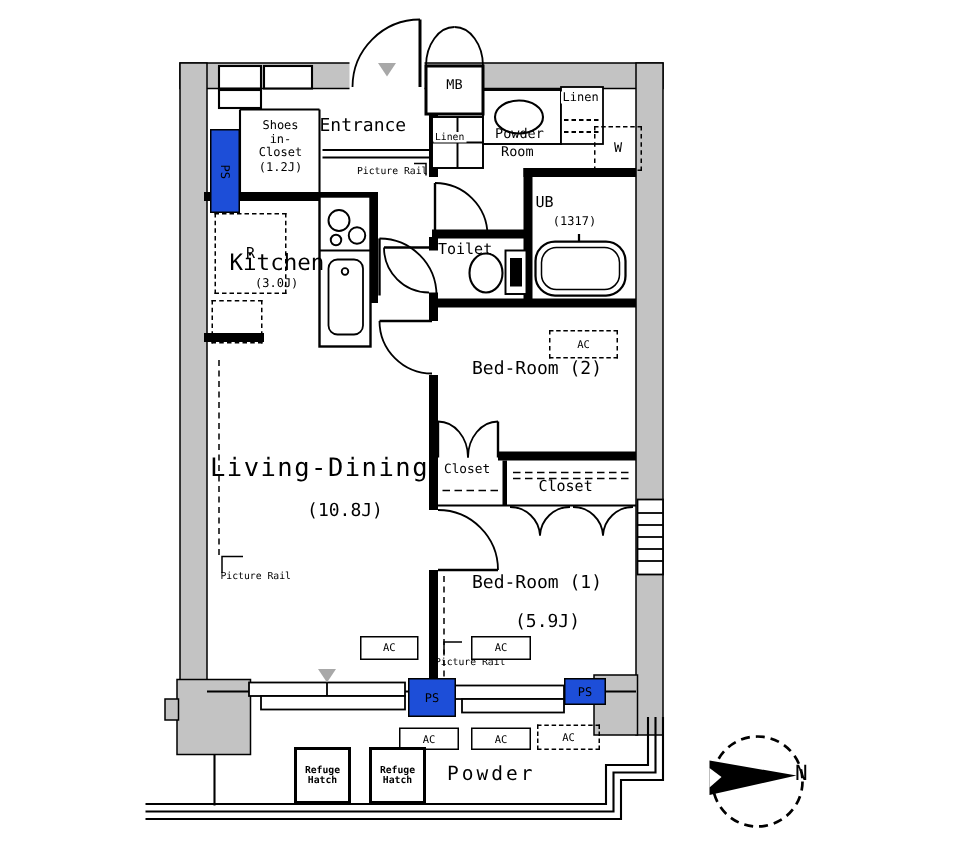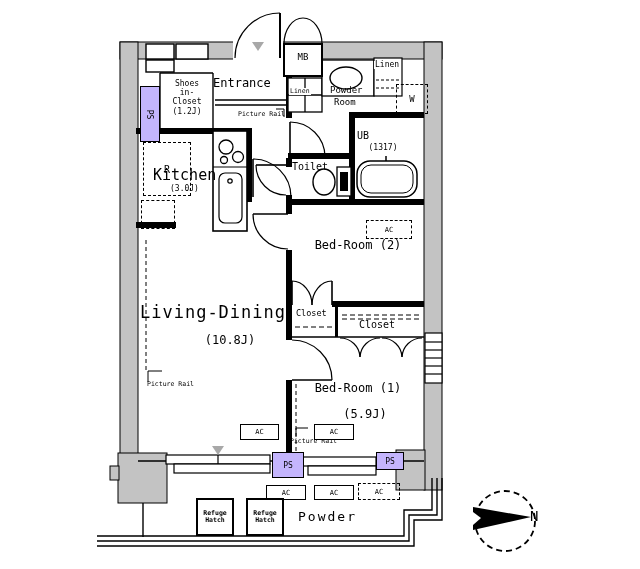--- a/index.html
+++ b/index.html
@@ -7,21 +7,21 @@
          font-family:"DejaVu Sans Mono","Liberation Mono",monospace;color:#000;overflow:hidden;}
   .stage svg{position:absolute;left:0;top:0;}
   .lbl{position:absolute;white-space:nowrap;line-height:1.05;}
   .tiny{font-size:6.5px;}
   .small{font-size:8px;}
   .mid{font-size:10px;}
   .room{font-size:12px;}
   .big{font-size:17px;letter-spacing:1px;}
   .dashedbox{position:absolute;border:1px dashed #000;display:flex;align-items:center;justify-content:center;font-size:7px;background:transparent;}
   .solidbox{position:absolute;border:1px solid #000;display:flex;align-items:center;justify-content:center;font-size:7px;background:#fff;}
-  .psbox{position:absolute;border:1.5px solid #000;background:#c4b5fd;display:flex;align-items:center;justify-content:center;font-size:8px;}
+  .psbox{position:absolute;border:1.5px solid #000;background:#1d4ed8;display:flex;align-items:center;justify-content:center;font-size:8px;}
   .hatchbox{position:absolute;border:2px solid #000;background:#fff;display:flex;flex-direction:column;align-items:center;justify-content:center;font-size:6.5px;font-weight:bold;line-height:1.05;text-align:center;}
   .whitebg{background:#fff;padding:0 1px;}
 </style>
 </head>
 <body>
 
 <div class="stage">
 
   <svg width="640" height="569" viewBox="0 0 640 569">
 

